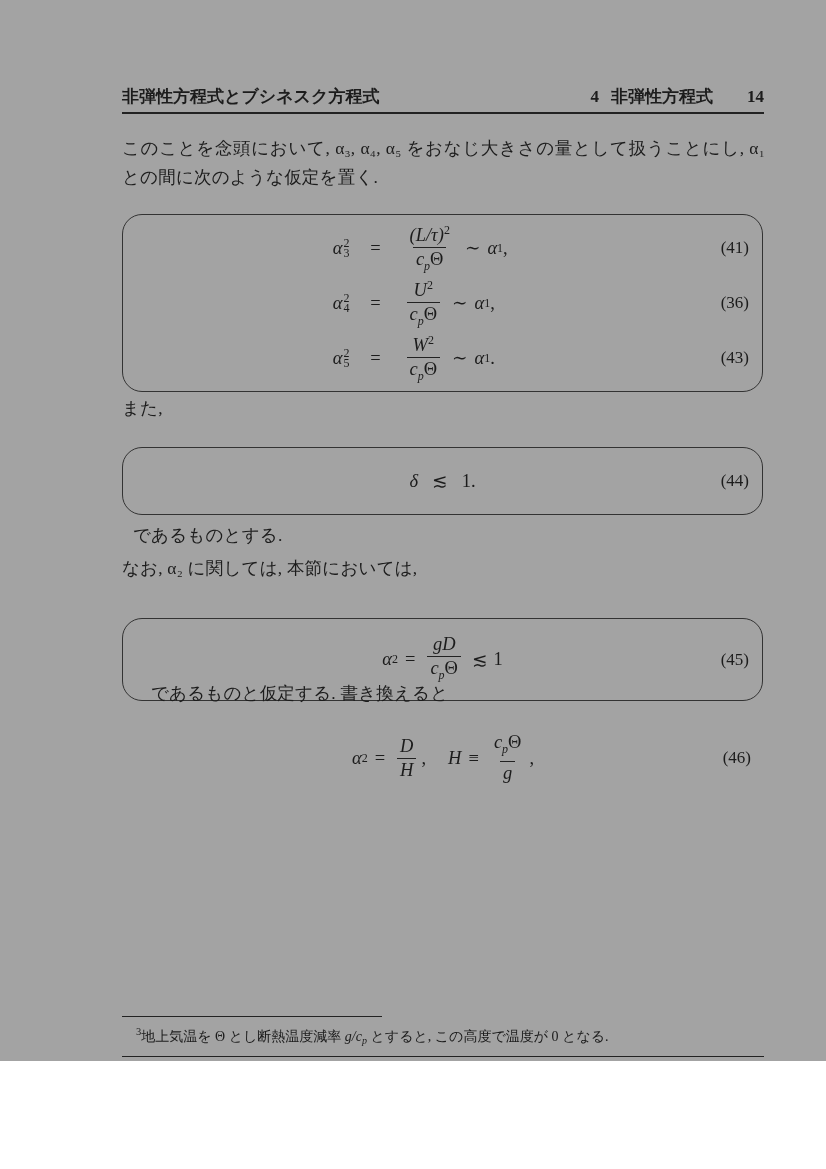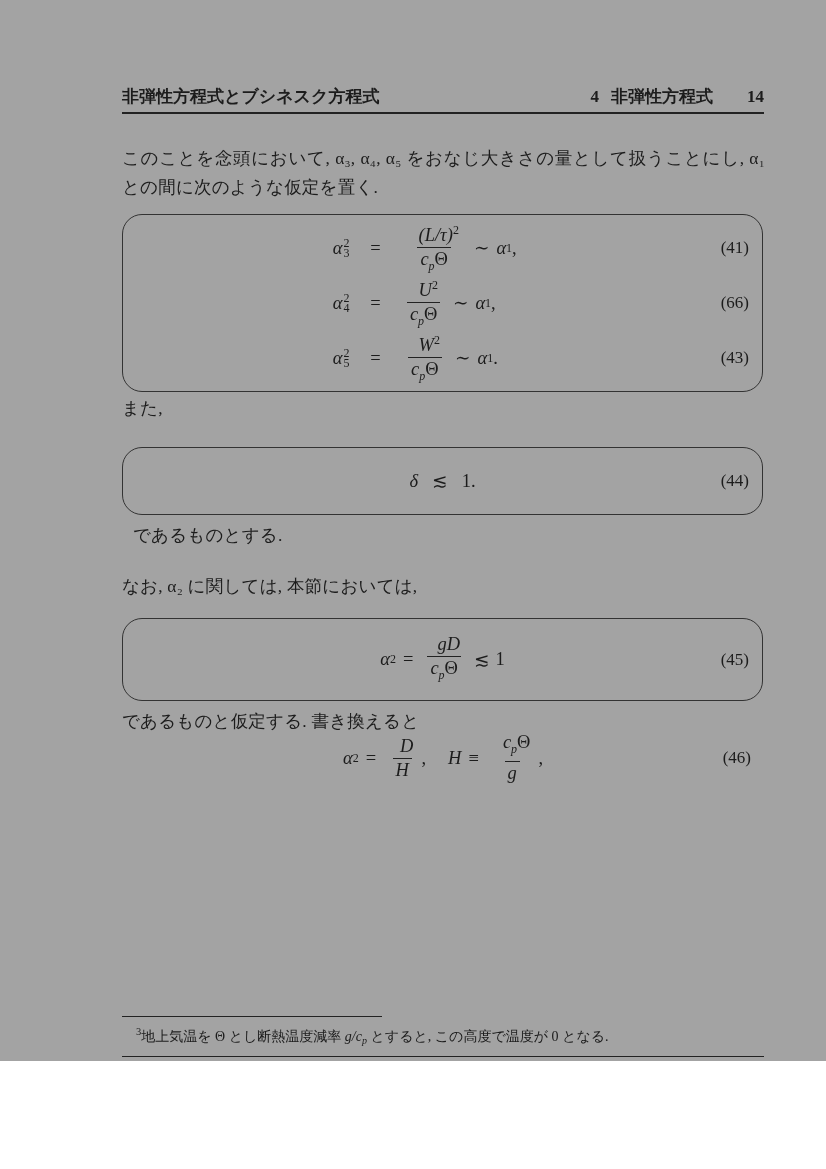--- a/index.html
+++ b/index.html
@@ -54,21 +54,21 @@
   sub.ss,sup.ss{font-size:12px;}
   sub.ital,sup.ital{font-style:italic;font-size:12px;}
   .stack{
     display:inline-flex;flex-direction:column;align-items:flex-start;
     font-size:12px;line-height:10.5px;margin-left:1px;vertical-align:-4px;
   }
   .frac{
     display:inline-flex;flex-direction:column;align-items:center;
     vertical-align:middle;margin:0 5px;font-size:18.5px;line-height:21px;
   }
-  .frac .num{display:block;padding:0 3px 1px 3px;margin-left:9px;}
+  .frac .num{display:block;padding:0 3px 1px 3px;}
   .frac .den{display:block;border-top:1.3px solid #222;padding:1px 3px 0 3px;}
   .gap-wide{display:inline-block;width:14px;}
   .quad{display:inline-block;width:22px;}
   
   .eqline{
     position:absolute;left:122px;width:642px;height:56px;
     display:flex;justify-content:center;align-items:center;
     font-size:18.5px;
   }
   
@@ -93,21 +93,21 @@
   <div class="header">
     <span class="hdr-jp">非弾性方程式とブシネスク方程式</span>
     <span class="header-right">
       <span class="hdr-num">4</span>
       <span class="hdr-jp">非弾性方程式</span>
       <span class="hdr-num pageno">14</span>
     </span>
   </div>
   <div class="rule rule-header"></div>
 
-  <div class="para" style="top:144px;">このことを念頭において, α₃, α₄, α₅ をおなじ大きさの量として扱うことにし, α₁ との間に次のような仮定を置く.</div>
+  <div class="para" style="top:134px;">このことを念頭において, α₃, α₄, α₅ をおなじ大きさの量として扱うことにし, α₁ との間に次のような仮定を置く.</div>
 
   <div class="eqbox" style="top:214px;height:178px;gap:2px;">
     <div class="eqrow tall">
       <span class="cell-lhs">
           <span class="mvar">α</span>
           <span class="stack">
             <span>2</span>
             <span>3</span>
           </span>
         </span>
@@ -136,21 +136,21 @@
       <span class="cell-rhs">
         <span class="frac">
           <span class="num"><span class="mvar">U</span><sup class="ss">2</sup></span>
           <span class="den"><span class="mvar">c</span><sub class="ital">p</sub><span class="up">Θ</span></span>
         </span>
         <span class="sim">∼</span>
         <span class="mvar">α</span>
           <sub class="ss">1</sub>
           <span>,</span>
       </span>
-      <span class="eq-num">(66)</span>
+      <span class="eq-num">(36)</span>
     </div>
     <div class="eqrow tall">
       <span class="cell-lhs">
           <span class="mvar">α</span>
           <span class="stack">
             <span>2</span>
             <span>5</span>
           </span>
         </span>
       <span class="cell-rel">=</span>
@@ -176,38 +176,38 @@
       <span class="gap-wide"></span>
       <span>≲</span>
       <span class="gap-wide"></span>
       <span>1.</span>
       <span class="eq-num">(44)</span>
     </div>
   </div>
 
   <div class="para" style="top:521px;margin-left:11px;">であるものとする.</div>
 
-  <div class="para" style="top:572px;">なお, α₂ に関しては, 本節においては,</div>
+  <div class="para" style="top:554px;">なお, α₂ に関しては, 本節においては,</div>
 
   <div class="eqbox" style="top:618px;height:83px;">
     <div class="eqrow" style="height:100%;">
       <span class="mvar">α</span>
         <sub class="ss">2</sub>
       <span style="margin:0 7px;">=</span>
       <span class="frac">
         <span class="num mvar">gD</span>
         <span class="den"><span class="mvar">c</span><sub class="ital">p</sub><span class="up">Θ</span></span>
       </span>
       <span style="margin:0 6px;">≲</span>
       <span>1</span>
       <span class="eq-num">(45)</span>
     </div>
   </div>
 
-  <div class="para" style="top:707px;">であるものと仮定する. 書き換えると</div>
+  <div class="para" style="top:679px;margin-left:29px;">であるものと仮定する. 書き換えると</div>
 
   <div class="eqline" style="top:730px;position:absolute;">
     <span class="mvar">α</span>
       <sub class="ss">2</sub>
     <span style="margin:0 7px;">=</span>
     <span class="frac">
       <span class="num mvar">D</span>
       <span class="den mvar">H</span>
     </span>
       <span>,</span>

